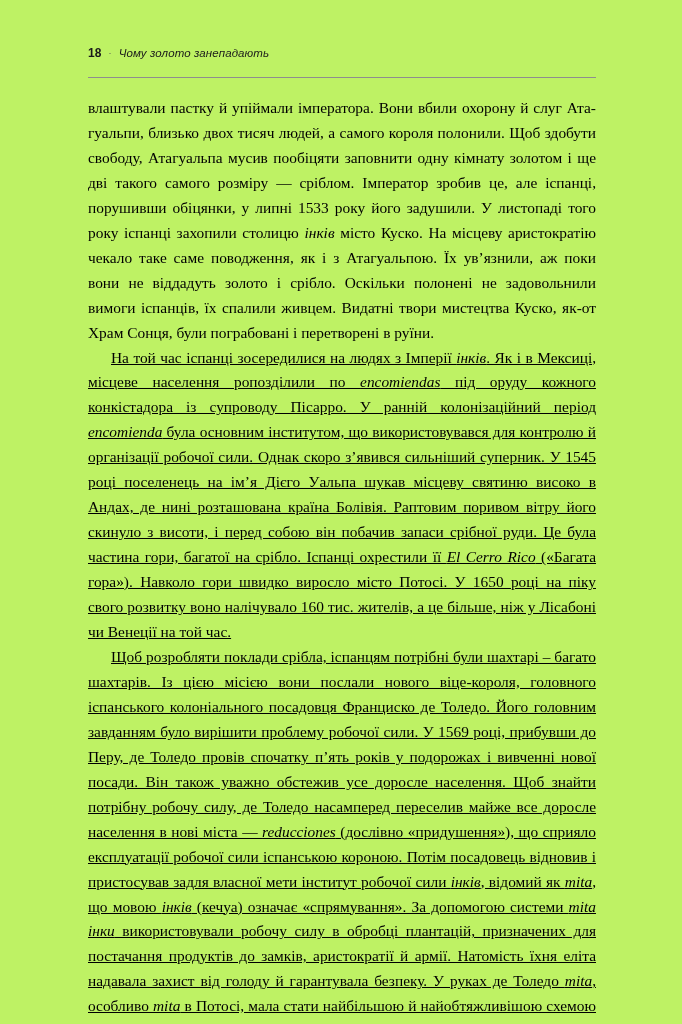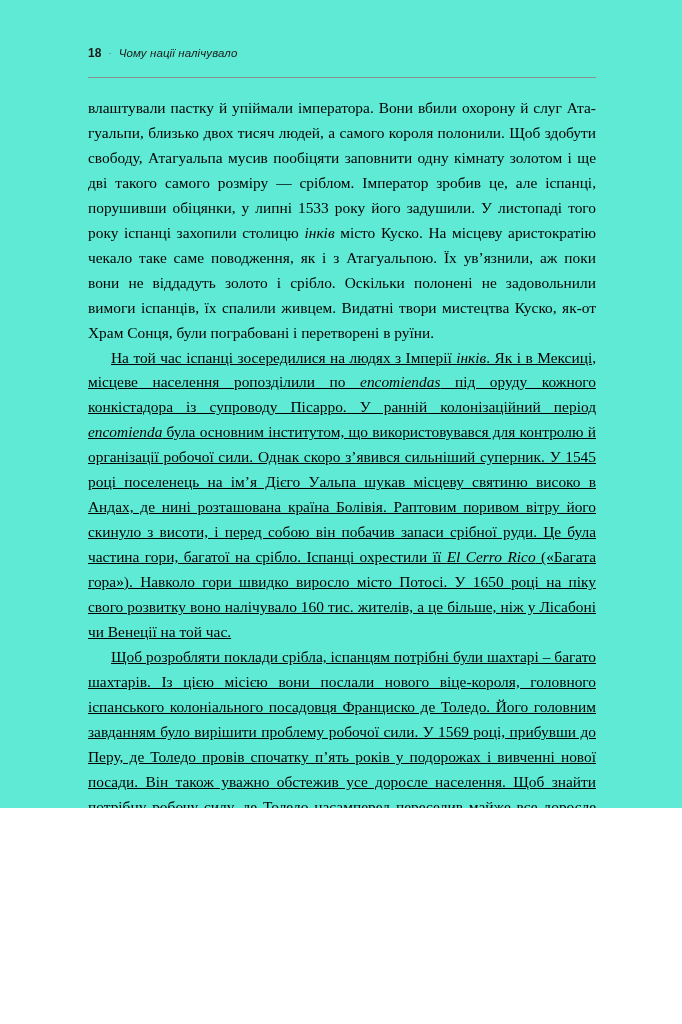--- a/index.html
+++ b/index.html
@@ -77,28 +77,28 @@
     font-style: italic;
   }
   
   .body-text p.force-just {
     text-align-last: auto;
   }
 </style>
 </head>
 <body>
 
-<div class="page" style="background: #5eead4; width: 682px; height: 808px;">
+<div class="page" style="background: #bef264; width: 682px; height: 1024px;">
 
   <div class="content">
 
     <div class="running-head">
       <span class="folio">18</span>
       <span class="sep">·</span>
-      <span class="chapter">Чому нації налічувало</span>
+      <span class="chapter">Чому золото занепадають</span>
     </div>
 
     <div class="head-rule" style="background: rgb(142, 142, 142);"></div>
 
     <div class="body-text" style="color: rgb(0, 0, 0);">
       <p class="force-just">влаштували пастку й упіймали імператора. Вони вбили охорону й слуг Ата­гуальпи, близько двох тисяч людей, а самого короля полонили. Щоб здобу­ти свободу, Атагуальпа мусив пообіцяти заповнити одну кімнату золотом і ще дві такого самого розміру — сріблом. Імператор зробив це, але іспан­ці, порушивши обіцянки, у липні 1533 року його задушили. У листопаді того року іспанці захопили столицю <i>інків</i> місто Куско. На місцеву аристо­кратію чекало таке саме поводження, як і з Атагуальпою. Їх ув’язнили, аж поки вони не віддадуть золото і срібло. Оскільки полонені не задовольни­ли вимоги іспанців, їх спалили живцем. Видатні твори мистецтва Куско, як-от Храм Сонця, були пограбовані і перетворені в руїни.</p>
       <p class="indent force-just">На той час іспанці зосередилися на людях з Імперії <i>інків</i>. Як і в Мек­сиці, місцеве населення ропозділили по <i>encomiendas</i> під оруду кожно­го конкістадора із супроводу Пісарро. У ранній колонізаційний період <i>encomienda</i> була основним інститутом, що використовувався для кон­тролю й організації робочої сили. Однак скоро з’явився сильніший су­перник. У 1545 році поселенець на ім’я Дієго Уальпа шукав місцеву свя­тиню високо в Андах, де нині розташована країна Болівія. Раптовим поривом вітру його скинуло з висоти, і перед собою він побачив запаси срібної руди. Це була частина гори, багатої на срібло. Іспанці охрестили її <i>El Cerro Rico</i> («Багата гора»). Навколо гори швидко виросло місто По­тосі. У 1650 році на піку свого розвитку воно налічувало 160 тис. жите­лів, а це більше, ніж у Лісабоні чи Венеції на той час.</p>
       <p class="indent force-just">Щоб розробляти поклади срібла, іспанцям потрібні були шахтарі – багато шахтарів. Із цією місією вони послали нового віце-короля, голов­ного іспанського колоніального посадовця Франциско де Толедо. Його головним завданням було вирішити проблему робочої сили. У 1569 році, прибувши до Перу, де Толедо провів спочатку п’ять років у подорожах і вивченні нової посади. Він також уважно обстежив усе доросле насе­лення. Щоб знайти потрібну робочу силу, де Толедо насамперед пере­селив майже все доросле населення в нові міста — <i>reducciones</i> (дослівно «придушення»), що сприяло експлуатації робочої сили іспанською ко­роною. Потім посадовець відновив і пристосував задля власної мети ін­ститут робочої сили <i>інків</i>, відомий як <i>mita</i>, що мовою <i>інків</i> (кечуа) озна­чає «спрямування». За допомогою системи <i>mita інки</i> використовували робочу силу в обробці плантацій, призначених для постачання продук­тів до замків, аристократії й армії. Натомість їхня еліта надавала захист від голоду й гарантувала безпеку. У руках де Толедо <i>mita</i>, особливо <i>mita</i> в Потосі, мала стати найбільшою й найобтяжливішою схемою експлуа­тації робочої сили в іспанський колоніальний період. Де Толедо створив</p>
     </div>
 

